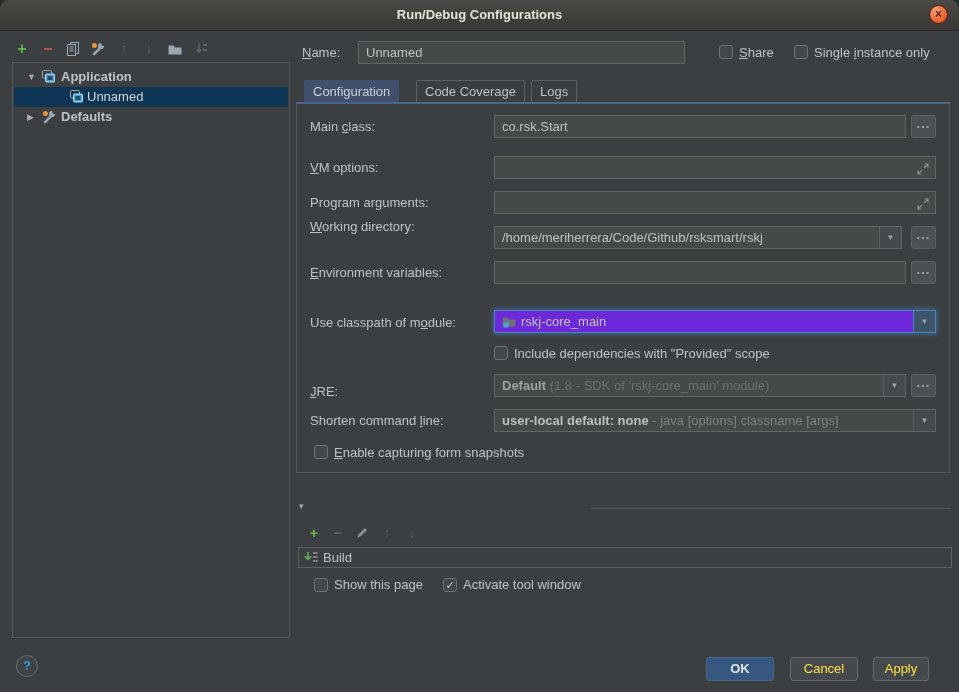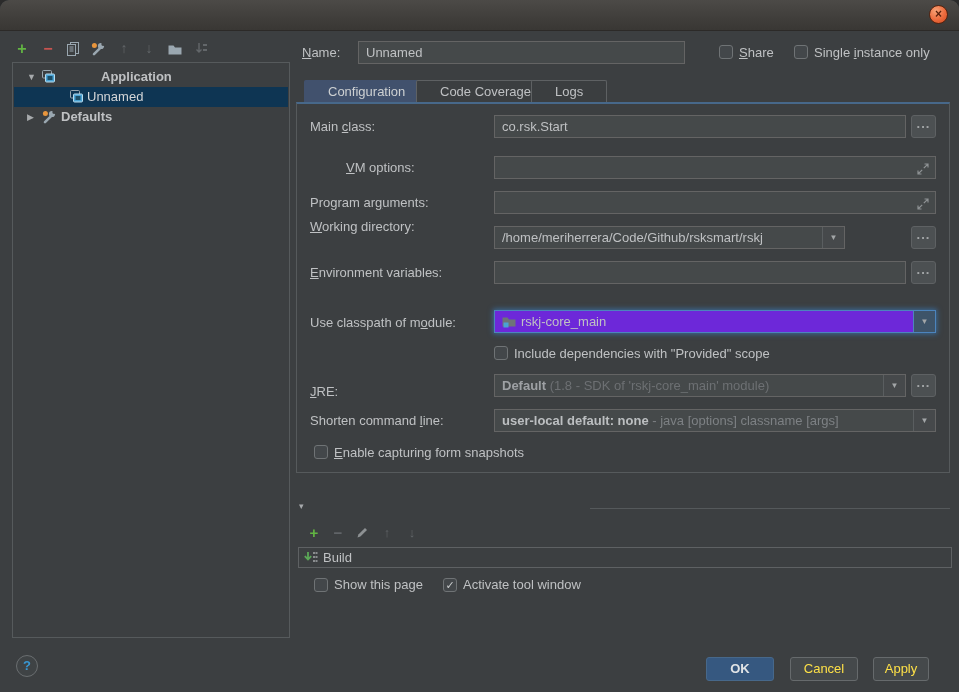--- a/index.html
+++ b/index.html
@@ -31,21 +31,21 @@
          line-height:21px;padding:0 7px;white-space:nowrap;overflow:hidden;}
   .combo-arrow{position:absolute;right:0;top:0;bottom:0;width:21px;border-left:1px solid #5a5e60;
                text-align:center;color:#a3a6a8;font-size:8px;line-height:22px;background:#46494b;}
   .morebtn{position:absolute;width:25px;height:23px;box-sizing:border-box;background:#4c5052;
            border:1px solid #5e6163;border-radius:3px;color:#a3a6a8;text-align:center;
            line-height:16px;font-weight:bold;letter-spacing:1px;cursor:pointer;}
   .cb{position:absolute;width:14px;height:14px;box-sizing:border-box;background:#43474a;
       border:1px solid #6f7375;border-radius:3px;text-align:center;line-height:12px;
       font-size:11px;color:#c9cccd;cursor:pointer;}
   
-  .tab{position:absolute;height:23px;box-sizing:border-box;line-height:21px;padding:0 23px;
+  .tab{position:absolute;height:23px;box-sizing:border-box;line-height:21px;padding:0 8px;
        border:1px solid #5e6163;border-bottom:none;background:#3b3e40;border-radius:2px 2px 0 0;cursor:pointer;}
   .tab.active{background:#41516d;border-color:#41516d;color:#cdd0d2;}
   .cpanel{position:absolute;left:296px;top:102px;width:654px;height:371px;box-sizing:border-box;
           border:1px solid #565a5c;border-top:2px solid #47688a;}
   .hint{color:#7d8184;}
   .valbold{font-weight:bold;color:#bcbfc1;}
   .expicon{position:absolute;right:5px;top:4px;}
   .focused{border:1px solid #4c84bd;box-shadow:0 0 5px 1px rgba(56,117,176,.8);background:#6d28d9;}
   
   .sep{position:absolute;height:1px;background:#55595b;}
@@ -59,20 +59,21 @@
   .helpbtn{position:absolute;left:16px;top:655px;width:22px;height:22px;border-radius:50%;
            background:#3f4345;border:1px solid #6a6e70;box-sizing:border-box;text-align:center;
            line-height:20px;color:#3897d3;font-weight:bold;font-size:13px;cursor:pointer;}
 </style>
 </head>
 <body>
 
 <div class="window">
 
   <div class="titlebar">
+    <div class="title">Run/Debug Configurations</div>
     <div class="closebtn"><span>×</span></div>
   </div>
 
   <span class="ticon" style="left:13px;top:40px;color:#62b543;font-size:16px;"><span>+</span></span>
   <span class="ticon" style="left:39px;top:40px;color:#c75450;font-size:16px;"><span>−</span></span>
   <span class="ticon" style="left:64px;top:41px;">
     <svg width="16" height="16" viewBox="0 0 16 16">
         <rect x="5.5" y="1.5" width="8" height="11" fill="none" stroke="#9aa7b0"></rect>
         <rect x="2.5" y="3.5" width="8" height="11" fill="#3c3f41" stroke="#9aa7b0"></rect>
         <path d="M4.5 6h4M4.5 8h4M4.5 10h4" stroke="#9aa7b0" stroke-width="1"></path>
@@ -104,21 +105,21 @@
   <div class="tree">
     <div class="trow" style="top:4px;">
       <span class="twisty" style="left:13px;">▼</span>
       <span class="treeicon" style="left:27px;">
         <svg width="16" height="16" viewBox="0 0 16 16">
             <rect x="1.5" y="1.5" width="9" height="7.5" rx="1" fill="none" stroke="#9aa7b0"></rect>
             <rect x="4.5" y="5" width="9" height="8" rx="1" fill="#4aa3d4" stroke="#b8dcee"></rect>
             <rect x="6.5" y="7" width="5" height="4" fill="#1d4f68"></rect>
           </svg>
       </span>
-      <span class="nlabel boldtxt" style="left:47px;margin-left:40px;">Application</span>
+      <span class="nlabel boldtxt" style="left:47px;">Application</span>
     </div>
     <div class="trow sel" style="top:24px;">
       <span class="treeicon" style="left:55px;">
         <svg width="16" height="16" viewBox="0 0 16 16">
             <rect x="1.5" y="1.5" width="9" height="7.5" rx="1" fill="none" stroke="#9aa7b0"></rect>
             <rect x="4.5" y="5" width="9" height="8" rx="1" fill="#4aa3d4" stroke="#b8dcee"></rect>
             <rect x="6.5" y="7" width="5" height="4" fill="#1d4f68"></rect>
           </svg>
       </span>
       <span class="nlabel" style="left:73px;color:#d3d5d7;">Unnamed</span>
@@ -149,36 +150,36 @@
   <div class="tab active" style="left:304px;top:80px;"><span>Configuration</span></div>
   <div class="tab" style="left:416px;top:80px;"><span>Code Coverage</span></div>
   <div class="tab" style="left:531px;top:80px;"><span>Logs</span></div>
 
   <div class="cpanel"></div>
 
   <span class="lbl" style="position:absolute;left:310px;top:119px;"><span>Main </span><span class="mn">c</span><span>lass:</span></span>
   <div class="field" style="left:494px;top:115px;width:412px;"><span>co.rsk.Start</span></div>
   <div class="morebtn" style="left:911px;top:115px;"><span>...</span></div>
 
-  <span class="lbl" style="position:absolute;left:310px;top:160px;margin-left:36px;"><span></span><span class="mn">V</span><span>M options:</span></span>
+  <span class="lbl" style="position:absolute;left:310px;top:160px;"><span></span><span class="mn">V</span><span>M options:</span></span>
   <div class="field" style="left:494px;top:156px;width:442px;">
     <span class="expicon"><svg width="14" height="14" viewBox="0 0 14 14">
           <path d="M8.5 2h3.5v3.5M12 2L7.8 6.2M5.5 12H2V8.5M2 12l4.2-4.2" stroke="#8d9193" stroke-width="1.2" fill="none"></path>
         </svg></span>
   </div>
 
   <span class="lbl" style="position:absolute;left:310px;top:195px;"><span>Program ar</span><span class="mn">g</span><span>uments:</span></span>
   <div class="field" style="left:494px;top:191px;width:442px;">
     <span class="expicon"><svg width="14" height="14" viewBox="0 0 14 14">
           <path d="M8.5 2h3.5v3.5M12 2L7.8 6.2M5.5 12H2V8.5M2 12l4.2-4.2" stroke="#8d9193" stroke-width="1.2" fill="none"></path>
         </svg></span>
   </div>
 
   <span class="lbl" style="position:absolute;left:310px;top:219px;"><span></span><span class="mn">W</span><span>orking directory:</span></span>
-  <div class="field" style="left:494px;top:226px;width:351px;padding-right:26px;">
+  <div class="field" style="left:494px;top:226px;width:408px;padding-right:26px;">
     <span>/home/meriherrera/Code/Github/rsksmart/rskj</span>
     <span class="combo-arrow"><span>▼</span></span>
   </div>
   <div class="morebtn" style="left:911px;top:226px;"><span>...</span></div>
 
   <span class="lbl" style="position:absolute;left:310px;top:265px;"><span></span><span class="mn">E</span><span>nvironment variables:</span></span>
   <div class="field" style="left:494px;top:261px;width:412px;"></div>
   <div class="morebtn" style="left:911px;top:261px;"><span>...</span></div>
 
   <span class="lbl" style="position:absolute;left:310px;top:315px;"><span>Use classpath of m</span><span class="mn">o</span><span>dule:</span></span>

